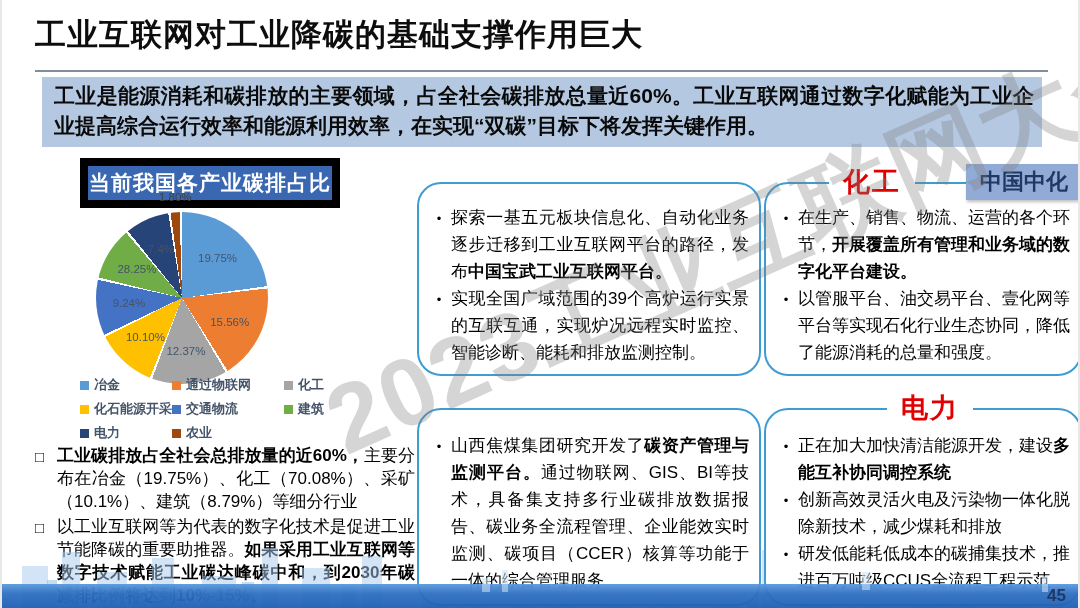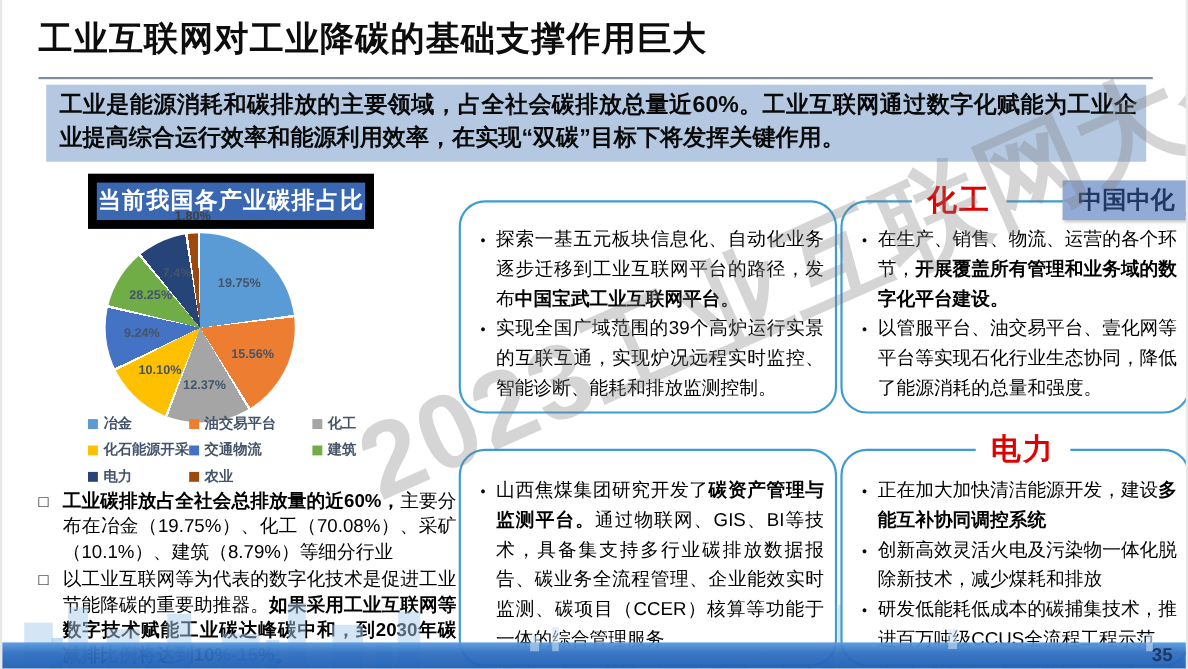--- a/index.html
+++ b/index.html
@@ -24,21 +24,21 @@
   
   .chart-title{
     position:absolute;left:78px;top:158px;width:244px;height:34px;
     background:#3a67b2;border:8px solid #000000;color:#fff;
     font-size:21px;font-weight:bold;text-align:center;line-height:34px;letter-spacing:1px;
   }
   .pie-wrap{position:absolute;left:94px;top:212px;width:172px;height:172px;}
   .pie{width:172px;height:172px;border-radius:50%;}
   .pie-label{
     position:absolute;transform:translate(-50%,-50%);
-    font-size:11.5px;color:#44546a;white-space:nowrap;font-weight:bold;
+    font-size:11.5px;color:#44546a;white-space:nowrap;font-weight:normal;
   }
   .legend{
     position:absolute;left:78px;top:376px;width:300px;
     display:grid;grid-template-columns:92px 112px 80px;row-gap:6px;font-weight:bold;
   }
   .legend-item{display:flex;align-items:center;font-size:13px;color:#44546a;}
   .legend-swatch{width:9px;height:9px;margin-right:5px;flex:0 0 9px;}
   
   .stats{position:absolute;left:33px;top:444px;width:380px;font-size:17px;line-height:23px;}
   .stats p{display:flex;margin:0 0 2px 0;text-align:justify;}
@@ -110,21 +110,21 @@
       <span class="pie-label" style="left: 64.9169px; top: 37.0253px;">7.4%</span>
       <span class="pie-label" style="left: 79.2545px; top: -15.2556px; color: rgb(64, 64, 64);">1.80%</span>
     </div>
   <div class="legend" id="legend">
       <div class="legend-item">
         <span class="legend-swatch" style="background: rgb(91, 155, 213);"></span>
         <span>冶金</span>
       </div>
       <div class="legend-item">
         <span class="legend-swatch" style="background: rgb(237, 125, 49);"></span>
-        <span>油交易平台</span>
+        <span>通过物联网</span>
       </div>
       <div class="legend-item">
         <span class="legend-swatch" style="background: rgb(165, 165, 165);"></span>
         <span>化工</span>
       </div>
       <div class="legend-item">
         <span class="legend-swatch" style="background: rgb(255, 192, 0);"></span>
         <span>化石能源开采</span>
       </div>
       <div class="legend-item">
@@ -257,14 +257,14 @@
   <svg class="skyline-front" viewBox="0 0 1080 80">
     <g fill="#cfe3f7">
       <rect x="480" y="50" width="8" height="14"></rect>
         <rect x="500" y="42" width="6" height="22"></rect>
       <rect x="860" y="44" width="8" height="18"></rect>
         <rect x="1040" y="48" width="6" height="16"></rect>
     </g>
   </svg>
 
   <div class="watermark">2023工业互联网大会</div>
-  <div class="page-number">35</div>
+  <div class="page-number">45</div>
 </div>
 
 </body></html>

